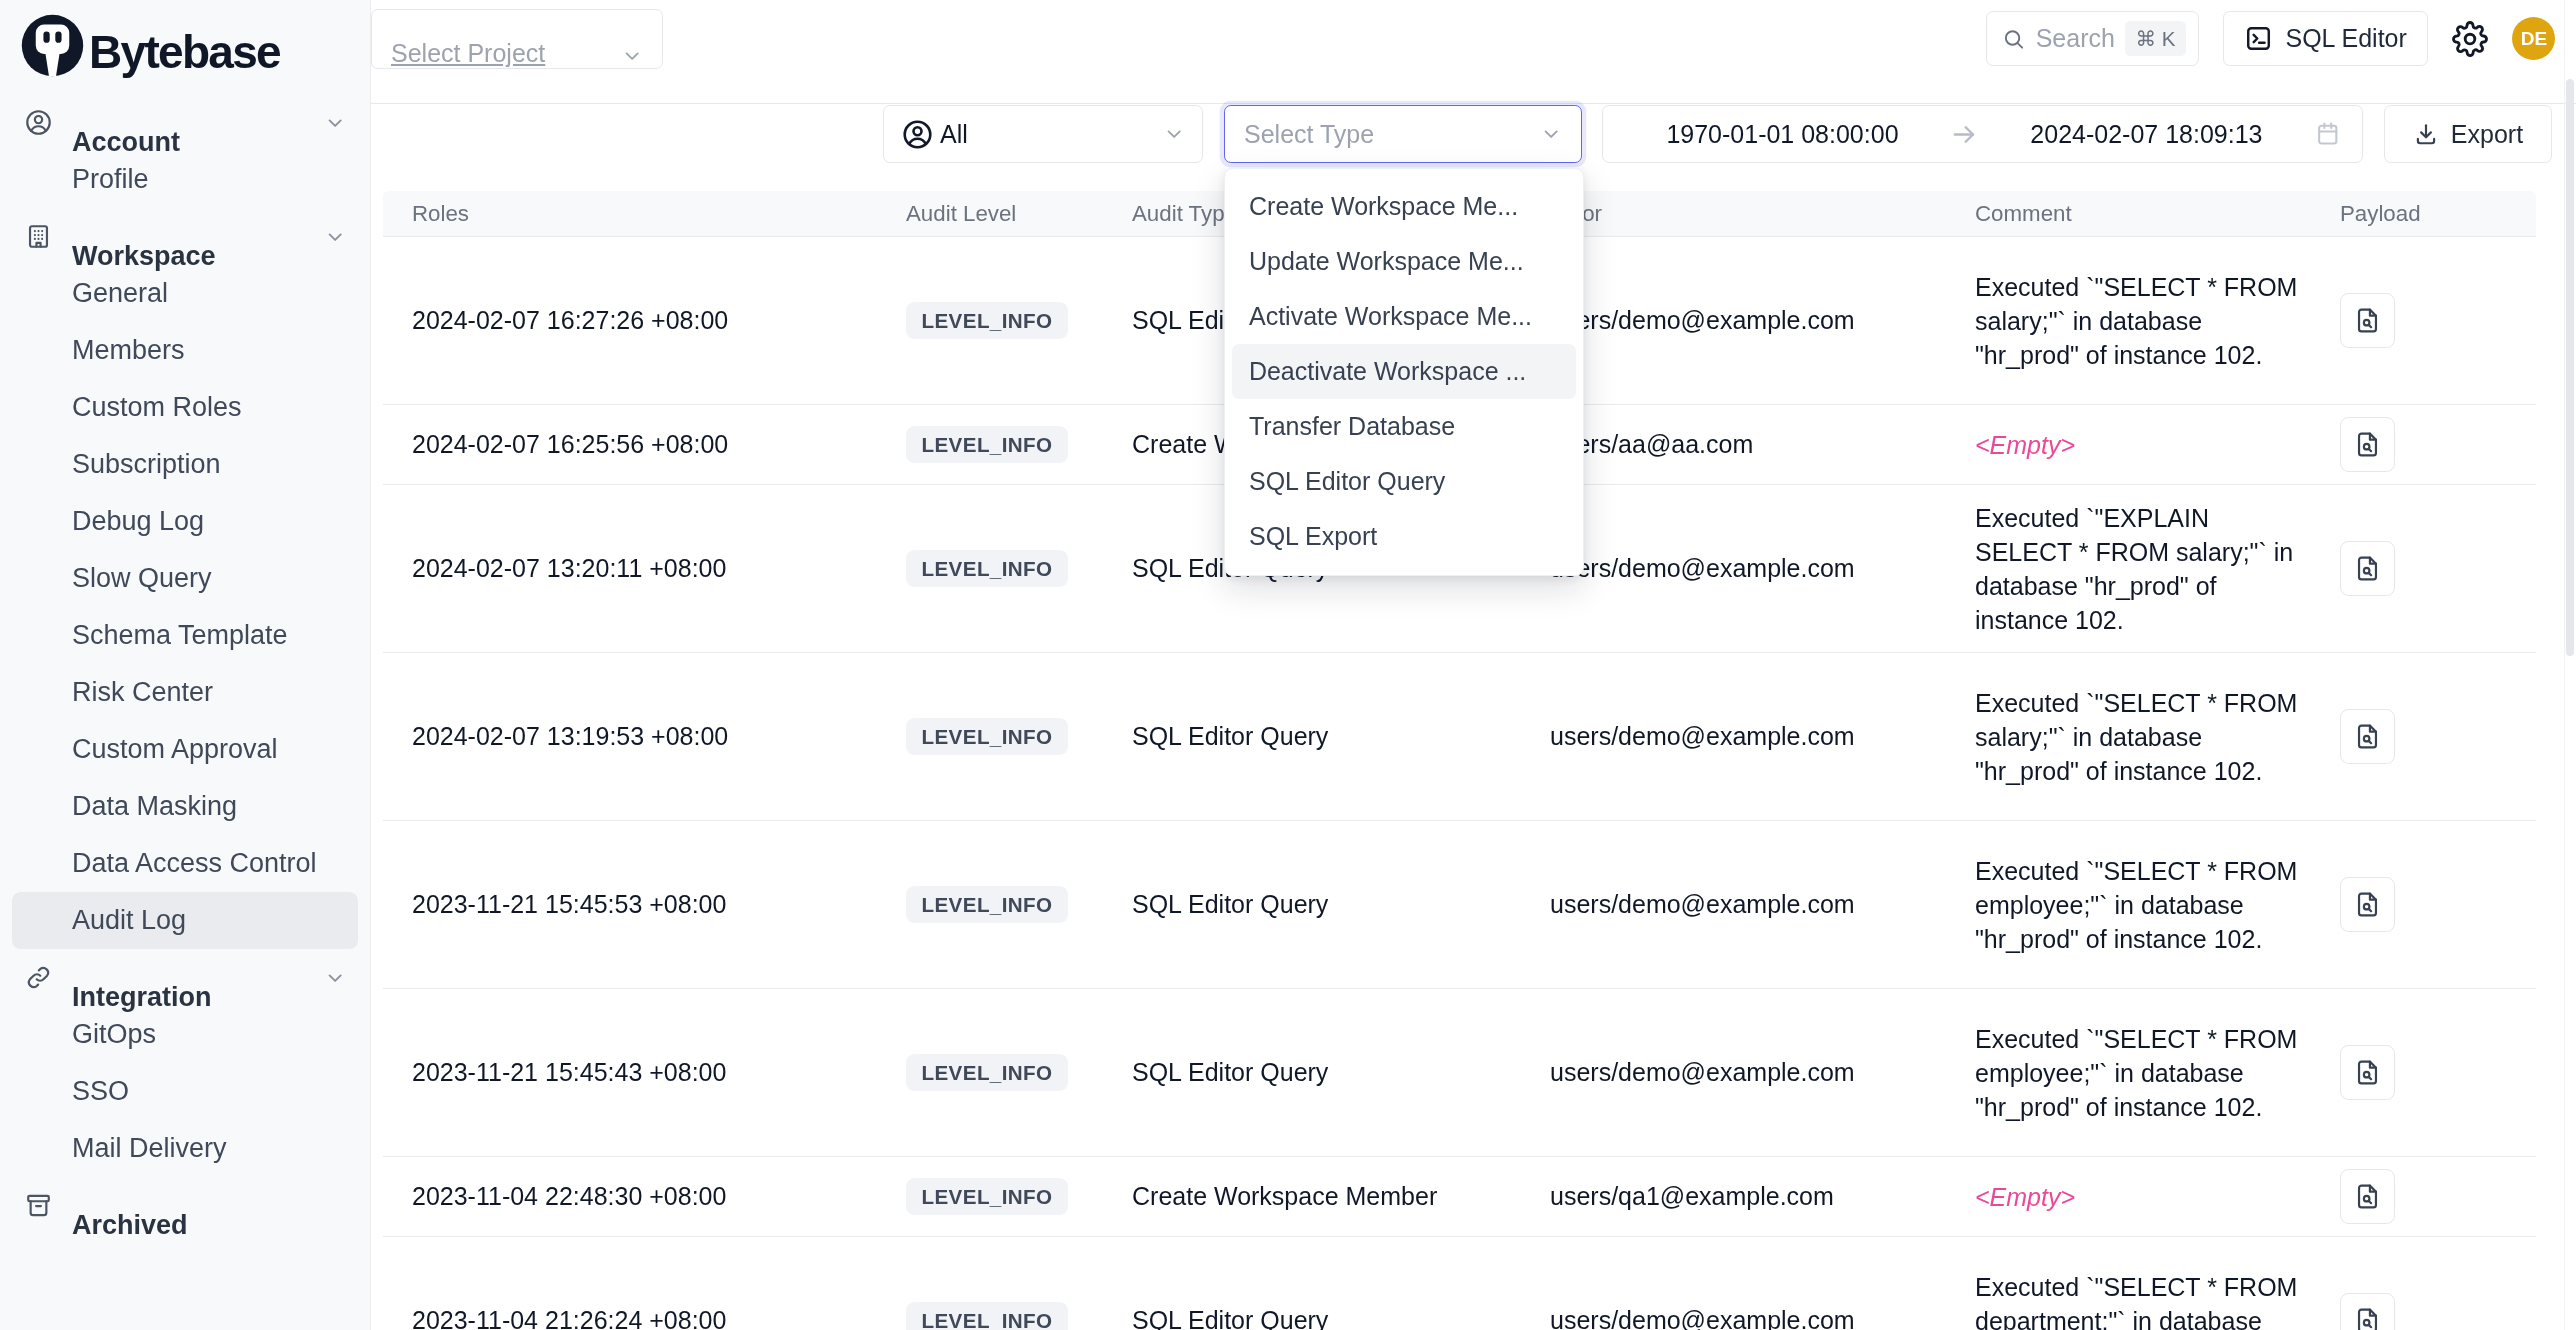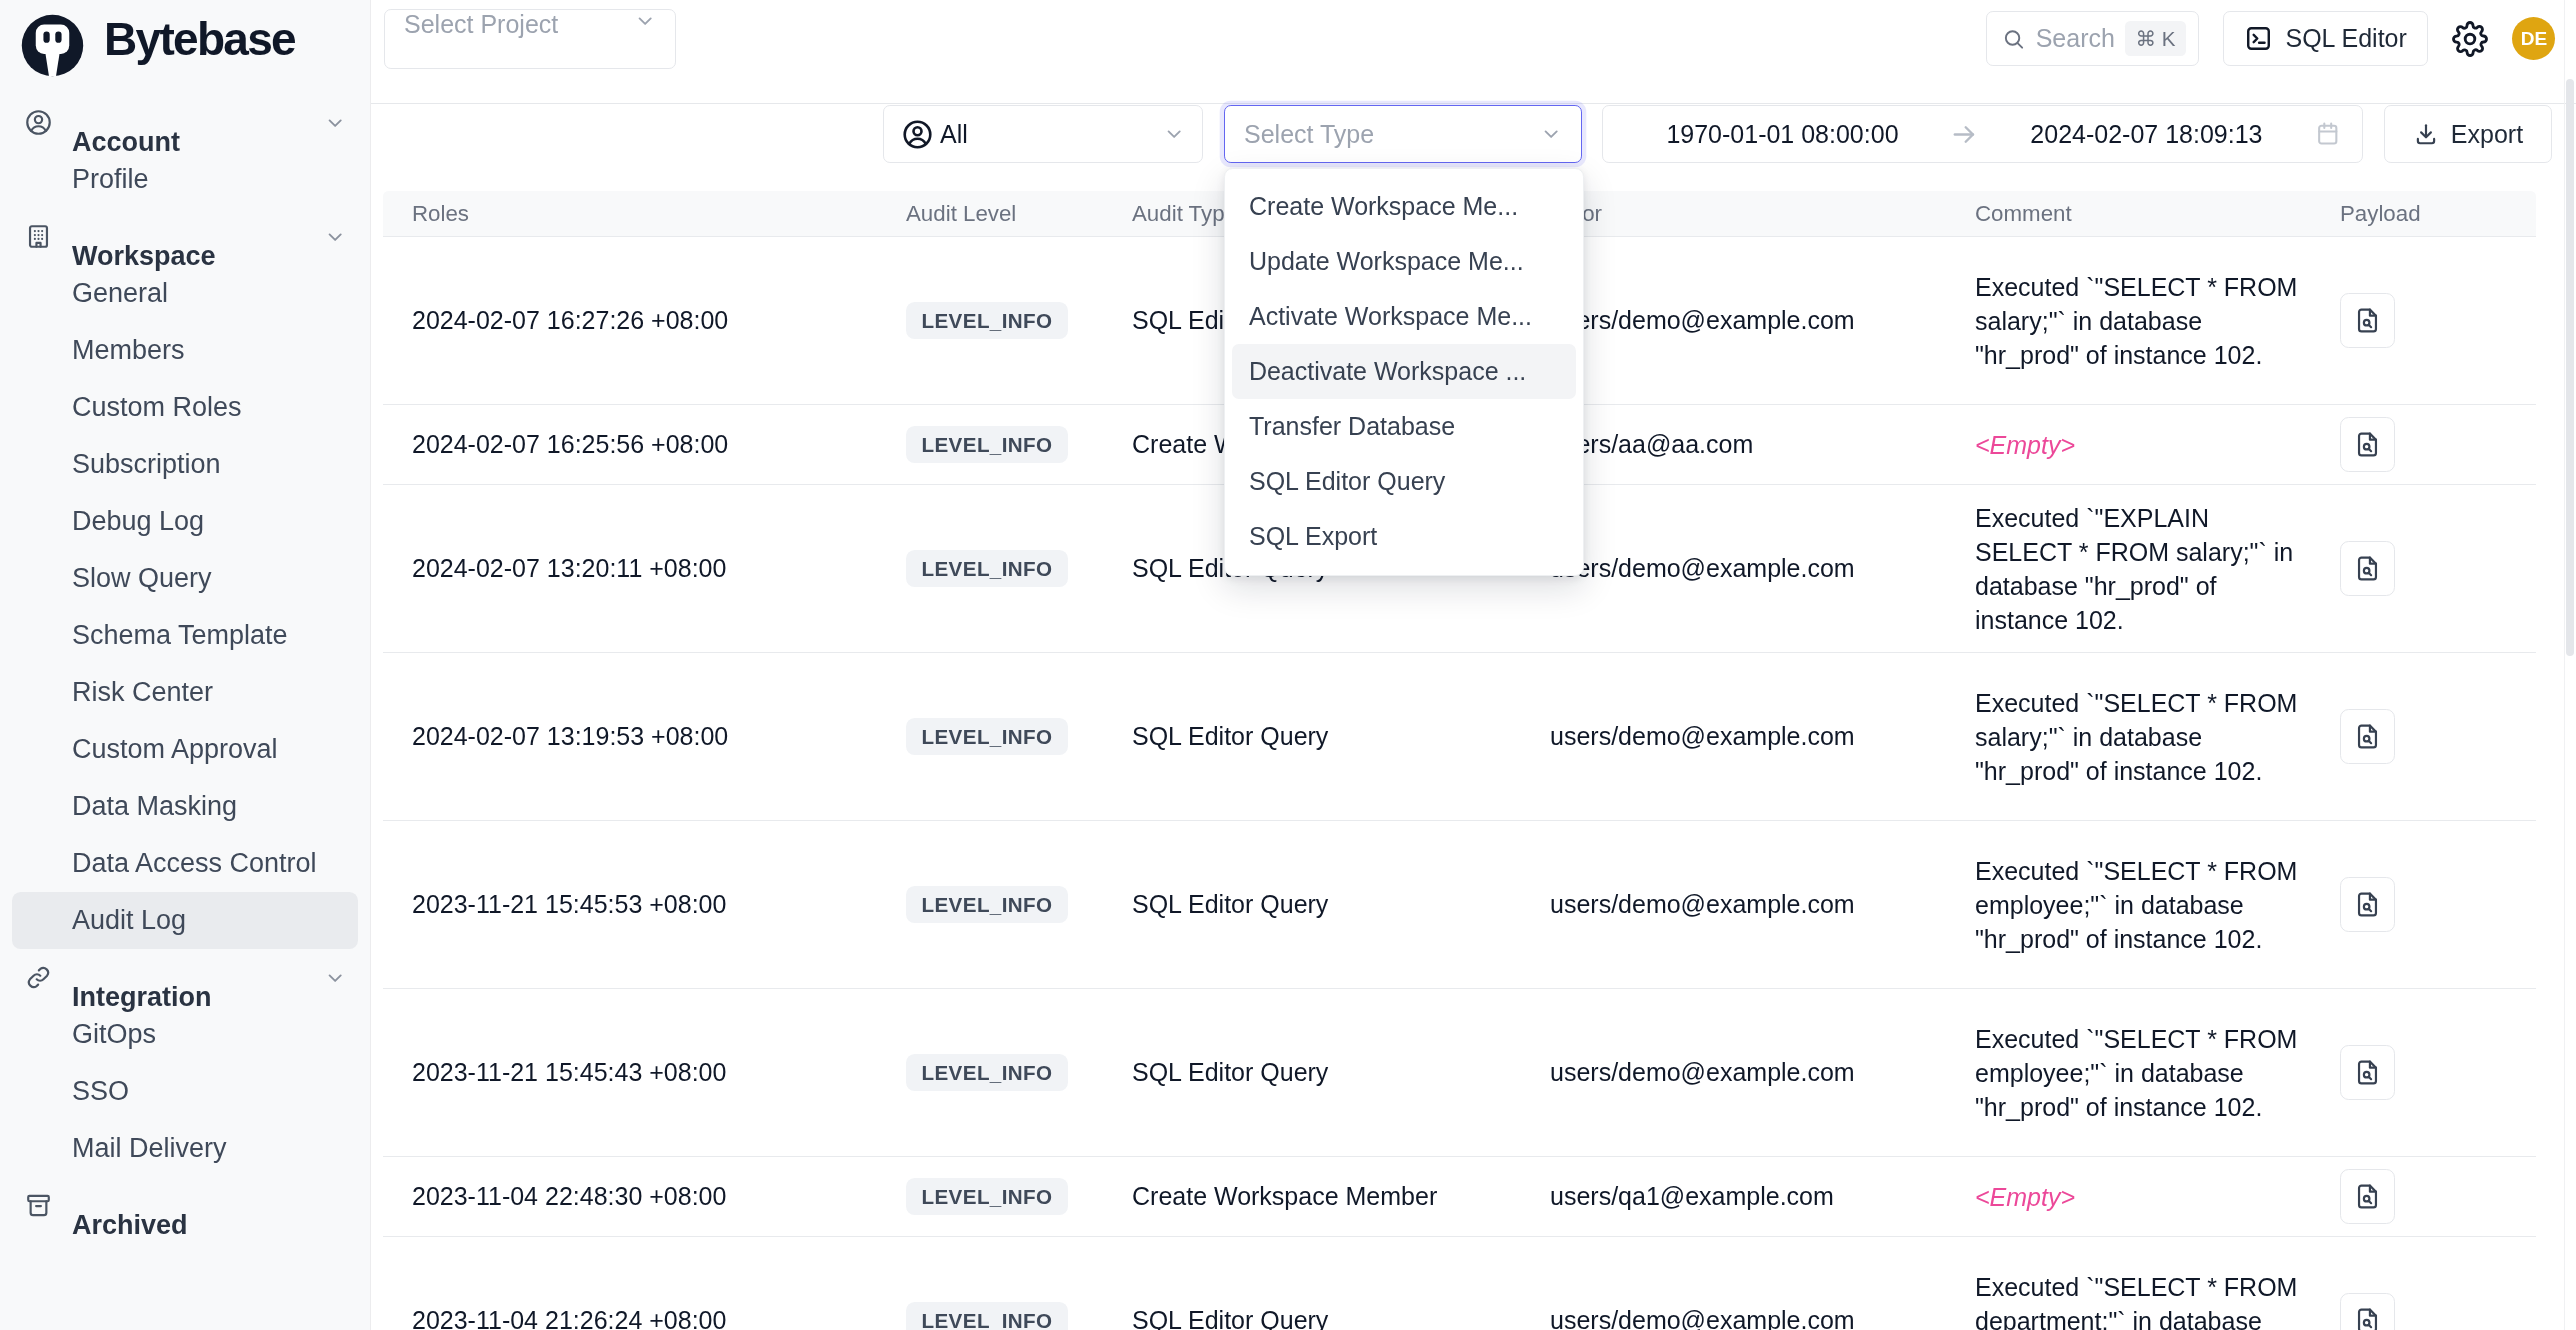--- a/index.html
+++ b/index.html
@@ -2,41 +2,41 @@
 <html style="font-size:13.7px"><head>
 <meta charset="utf-8">
 <style>
   * { margin:0; padding:0; box-sizing:border-box; }
   html,body { width:2576px; height:1330px; overflow:hidden; background:#fff;
     font-family:"Liberation Sans", sans-serif; color:#101828; }
 
   
   .sidebar { position:absolute; left:0; top:0; width:371px; height:1330px;
     background:#f8f9fa; border-right:0.9px solid #ececee; }
-  .logo { display:flex; align-items:flex-start; gap:18px; padding:12px 19px 5.2px 19px; }
+  .logo { display:flex; align-items:flex-end; gap:3px; padding:12px 19px 5.2px 19px; }
   .logo svg { width:67px; height:67px; }
   .logo-text { font-size:46px; font-weight:800; letter-spacing:-1.7px; color:#101828; }
   .nav { padding:10.3px 12px 0 12px; }
   .nav-row { display:flex; align-items:center; height:57px; border-radius:8.6px;
     padding:0 12px; cursor:pointer; }
   .nav-icon { width:29px; height:29px; margin-right:19px; color:#4b5563; flex:none; }
   .nav-icon svg { width:29px; height:29px; display:block; }
   .nav-label { font-size:27px; font-weight:600; color:#2a3342; flex:1; white-space:nowrap;margin-top:40px; }
   .nav-chevron { width:22.3px; height:22.3px; color:#8b929e; }
   .nav-chevron svg { width:22.3px; height:22.3px; display:block; }
   .nav-sub { display:flex; align-items:center; height:57px; padding-left:60px;
     font-size:27px; color:#3f4959; border-radius:8.6px; cursor:pointer; white-space:nowrap; }
   .nav-sub.selected { background:#e9ebee; }
 
   
   .topbar { position:absolute; left:371px; top:0; width:2205px; height:104px;
     background:#fff; border-bottom:0.9px solid #e6e8eb; }
-  .proj-select { position:absolute; left:13px; top:8.6px; width:292px; height:60px;
-    border:0.9px solid #e5e7eb; border-radius:6.9px; display:flex; align-items:flex-start;
-    padding:0 19px; color:#9ca3af; font-size:25px; background:#fff; }
+  .proj-select { position:absolute; left:0; top:8.6px; width:292px; height:60px;
+    border:0.9px solid #e5e7eb; border-radius:6.9px; display:flex; align-items:flex-end;
+    padding:0 19px; color:#9ca3af; font-size:25px; background:#fff;text-decoration:underline; }
   .proj-select .grow { flex:1; }
   .top-right { position:absolute; right:20.6px; top:8.6px; height:60px;
     display:flex; align-items:center; gap:24px; }
   .searchbox { width:213px; height:55px; border:0.9px solid #e5e7eb; border-radius:6.9px;
     display:flex; align-items:center; padding:0 12px 0 15.5px; gap:10.3px; color:#9ca3af; font-size:25px; }
   .searchbox .icon { width:26px; height:26px; color:#6b7280; }
   .searchbox .grow { flex:1; }
   .kbd { background:#f3f4f6; border-radius:5.2px; font-size:20.6px; color:#6b7280;
     padding:5.2px 10.3px; white-space:nowrap; }
   .sql-editor-btn { height:55px; border:0.9px solid #e5e7eb; border-radius:6.9px; background:#fff;

